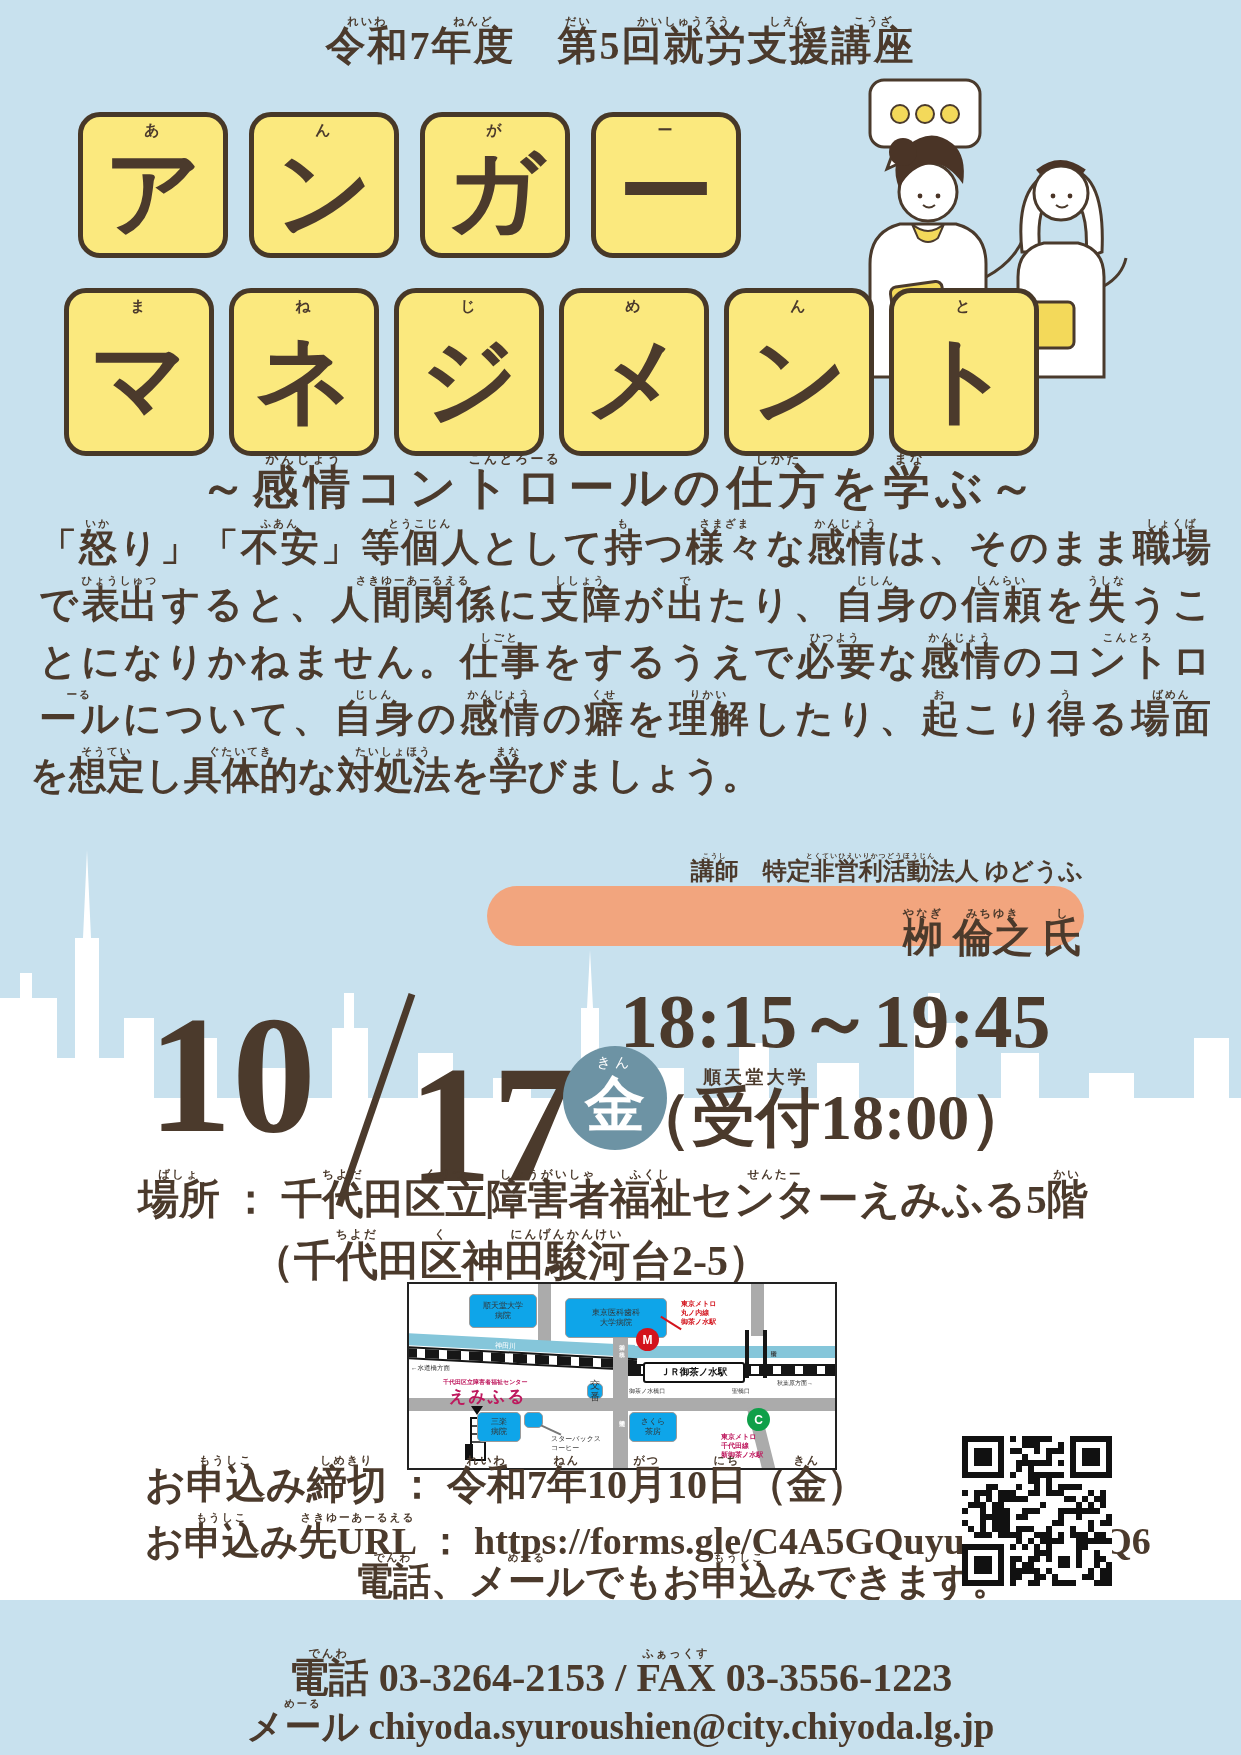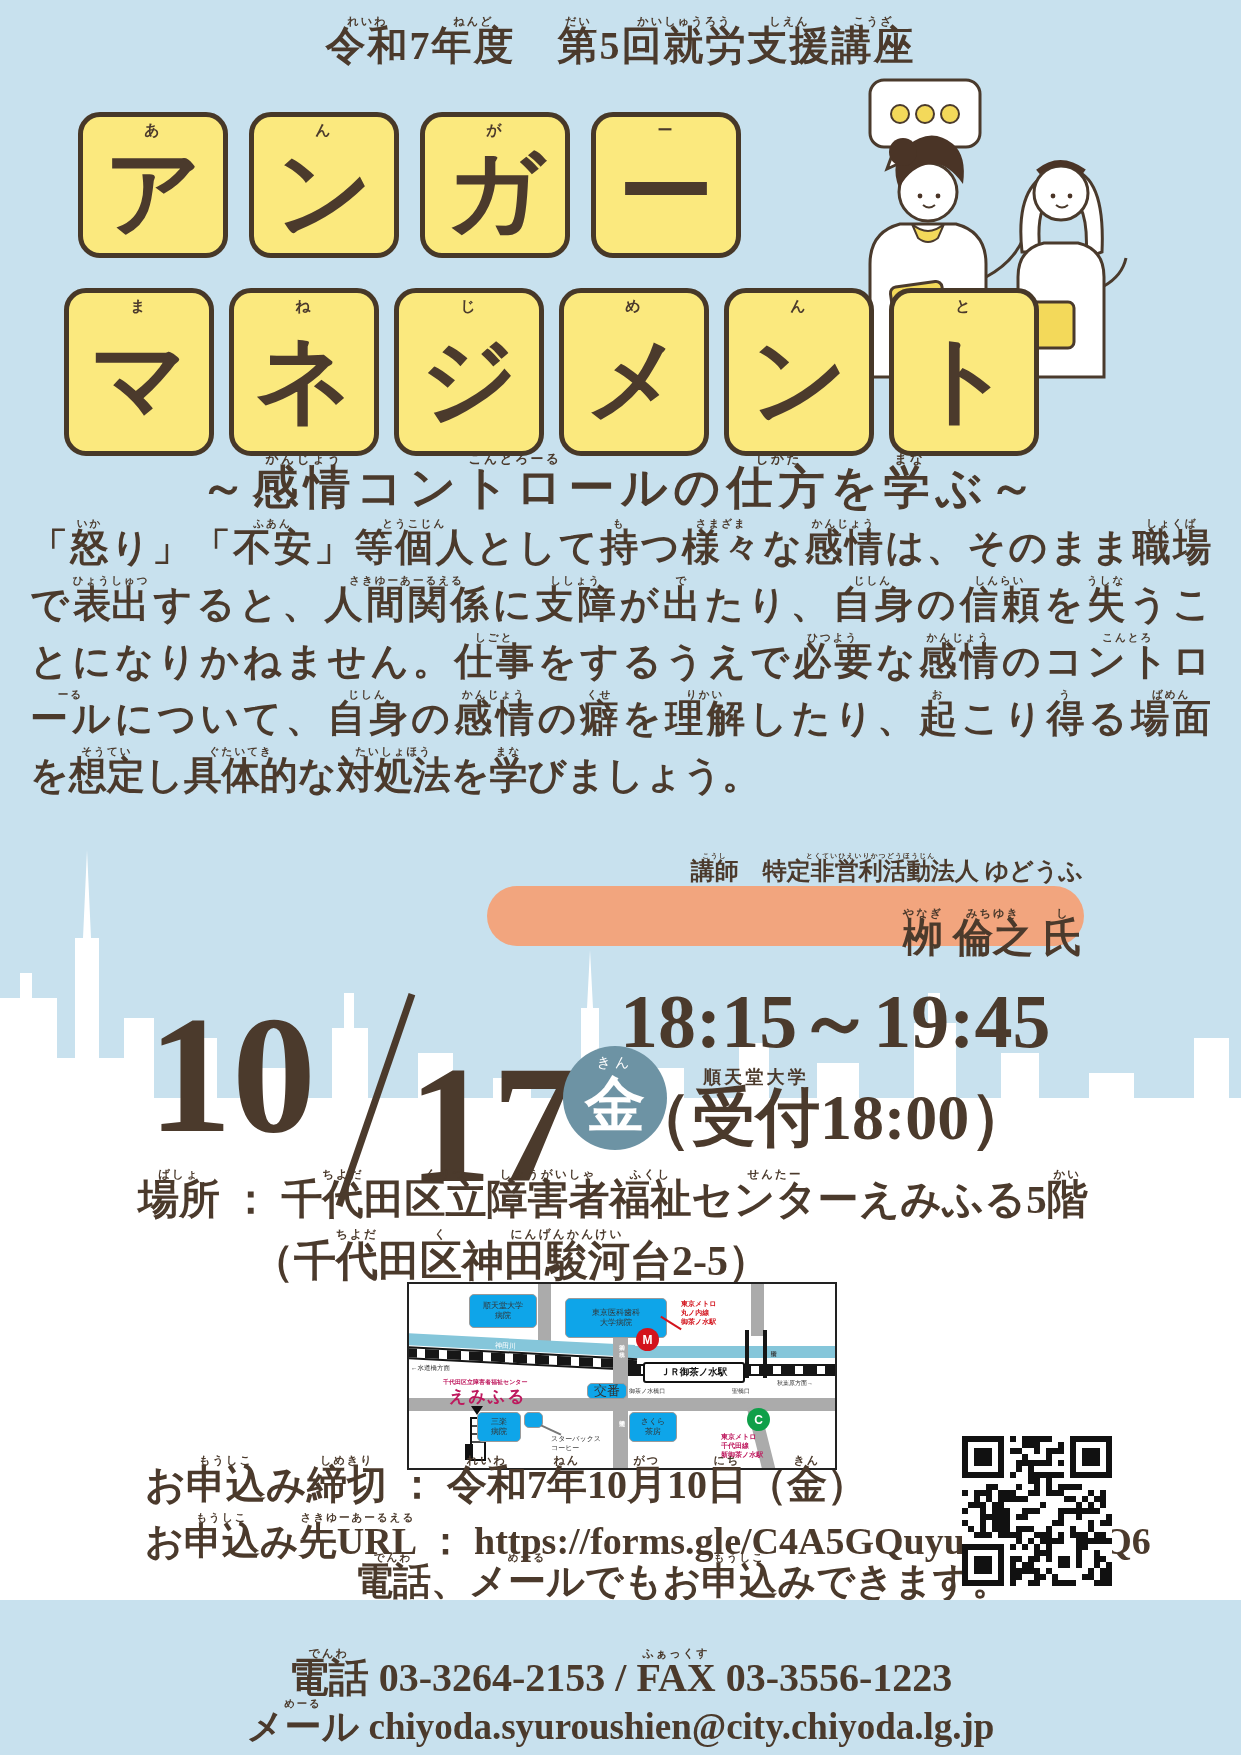--- a/index.html
+++ b/index.html
@@ -15,21 +15,21 @@
         display:flex;flex-direction:column;align-items:center;z-index:2;}
   .tile .kana{font-size:15px;margin-top:4px;font-weight:bold;letter-spacing:2px;}
   .tile .ch{flex:1;display:flex;align-items:center;justify-content:center;font-size:96px;font-weight:bold;line-height:1;margin-top:-8px;}
   .row1{top:112px;height:146px;}
   .row2{top:288px;height:168px;}
   
   .subtitle{left:0;top:452px;width:100%;text-align:center;font-size:46px;font-weight:bold;letter-spacing:6px;}
   
   .body-wrap{left:30px;top:518px;width:1181px;}
   .body-line{font-size:38px;font-weight:bold;line-height:1.05;margin-bottom:7px;}
-  .jfull{text-align:justify;text-align-last:justify;}
+  .jfull{text-align:justify;text-align-last:justify;margin-left:9px;}
   
   .lect-bar{left:487px;top:886px;width:597px;height:60px;background:#f2a57e;border-radius:30px;z-index:1;}
   .lect1{left:420px;top:852px;width:663px;text-align:right;font-size:24px;font-weight:bold;z-index:2;}
   .lect2{left:480px;top:908px;width:603px;text-align:right;font-size:40px;font-weight:bold;z-index:2;}
   
   .ground{left:0;top:1150px;width:100%;height:452px;background:#ffffff;}
   .skyline{left:0;top:848px;z-index:0;}
   
   .d-month{left:148px;top:990px;font-size:168px;font-weight:bold;line-height:1;z-index:2;}
   .d-day{left:408px;top:1040px;font-size:168px;font-weight:bold;line-height:1;z-index:2;}
@@ -210,21 +210,21 @@
     <div class="mtext mgreen" style="left:34px;top:95px;font-size:6px">千代田区立障害者福祉センター</div>
     <div class="mtext mgreen" style="left:40px;top:102px;font-size:17px;letter-spacing:2px">えみふる</div>
     <div style="left:62px;top:122px;width:0;height:0;border-left:6px solid transparent;border-right:6px solid transparent;border-top:9px solid #111"></div>
     <svg style="left:54px;top:130px" width="28" height="50" viewBox="0 0 28 50">
       <rect x="8" y="4" width="14" height="42" fill="#fff" stroke="#111" stroke-width="2"></rect>
       <line x1="8" y1="12" x2="22" y2="12" stroke="#111" stroke-width="1.5"></line>
       <line x1="8" y1="20" x2="22" y2="20" stroke="#111" stroke-width="1.5"></line>
       <line x1="8" y1="28" x2="22" y2="28" stroke="#111" stroke-width="1.5"></line>
       <rect x="2" y="30" width="8" height="16" fill="#111"></rect>
     </svg>
-    <div class="mlabel" style="left:178px;top:99px;width:40px;height:16px;font-size:13px">交番</div>
+    <div class="mlabel" style="left:178px;top:99px;width:16px;height:16px;font-size:10px">交番</div>
     <div style="left:234px;top:78px;width:102px;height:21px;background:#fff;border:2px solid #111;border-radius:3px;color:#111;font:bold 9.5px 'Liberation Sans',sans-serif;display:flex;align-items:center;justify-content:center">ＪＲ御茶ノ水駅</div>
     <div class="mtext" style="left:220px;top:104px;font-size:6px">御茶ノ水橋口</div>
     <div class="mtext" style="left:323px;top:104px;font-size:6px">聖橋口</div>
     <div class="mtext" style="left:368px;top:96px;font-size:6px">秋葉原方面→</div>
     <div class="mlabel" style="left:68px;top:128px;width:44px;height:30px">三楽
 病院</div>
     <div class="mlabel" style="left:115px;top:128px;width:19px;height:16px"></div>
     <div style="left:131px;top:145px;width:22px;height:2px;background:#777;transform:rotate(25deg)"></div>
     <div class="mtext" style="left:142px;top:150px;font-size:7px">スターバックス
 コーヒー</div>

